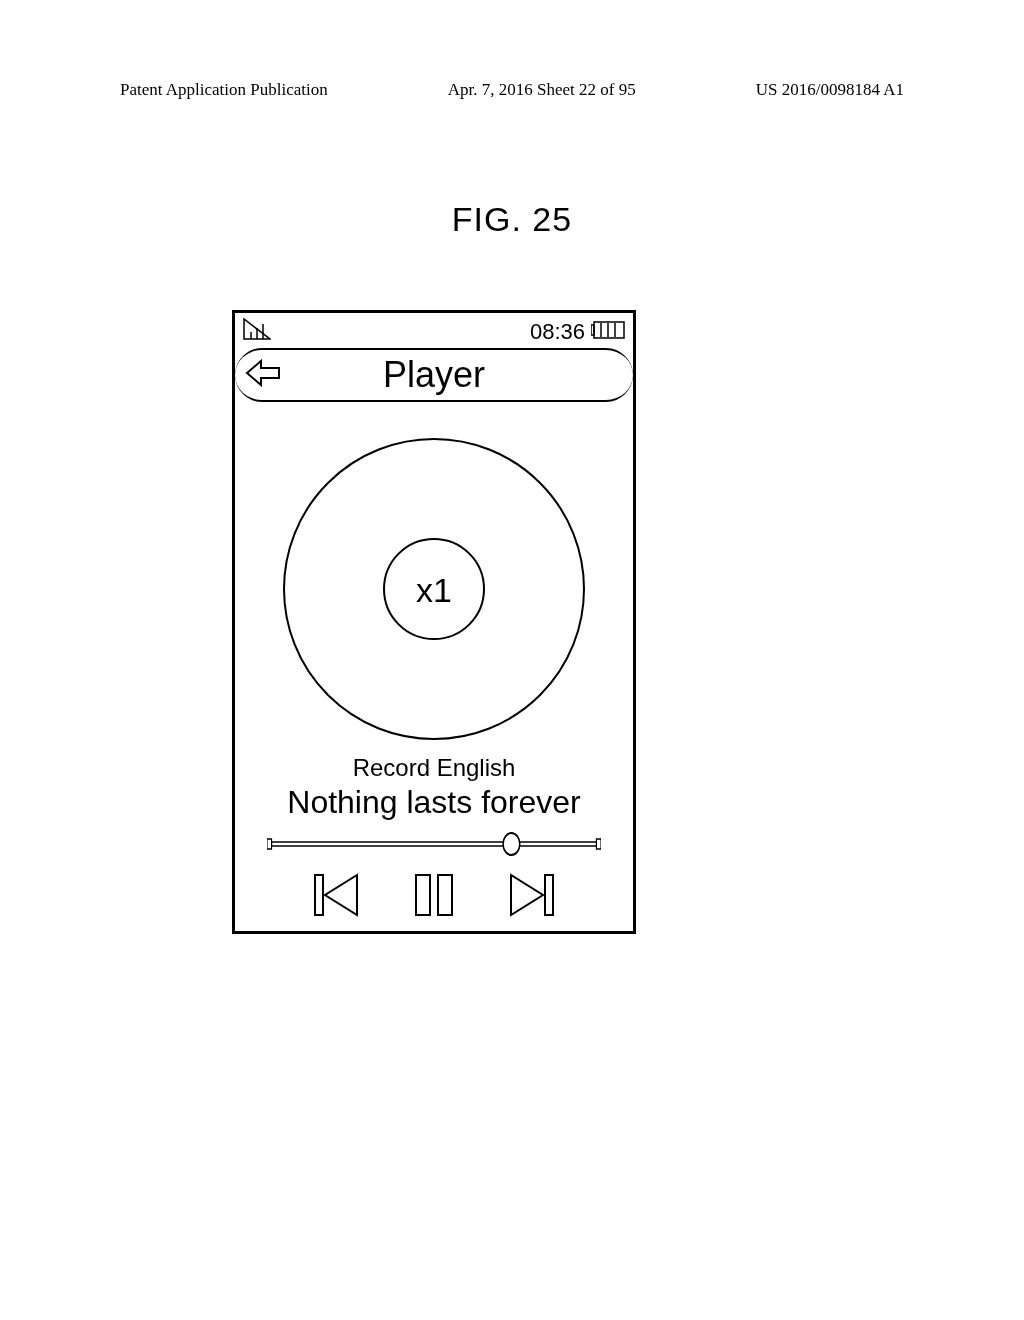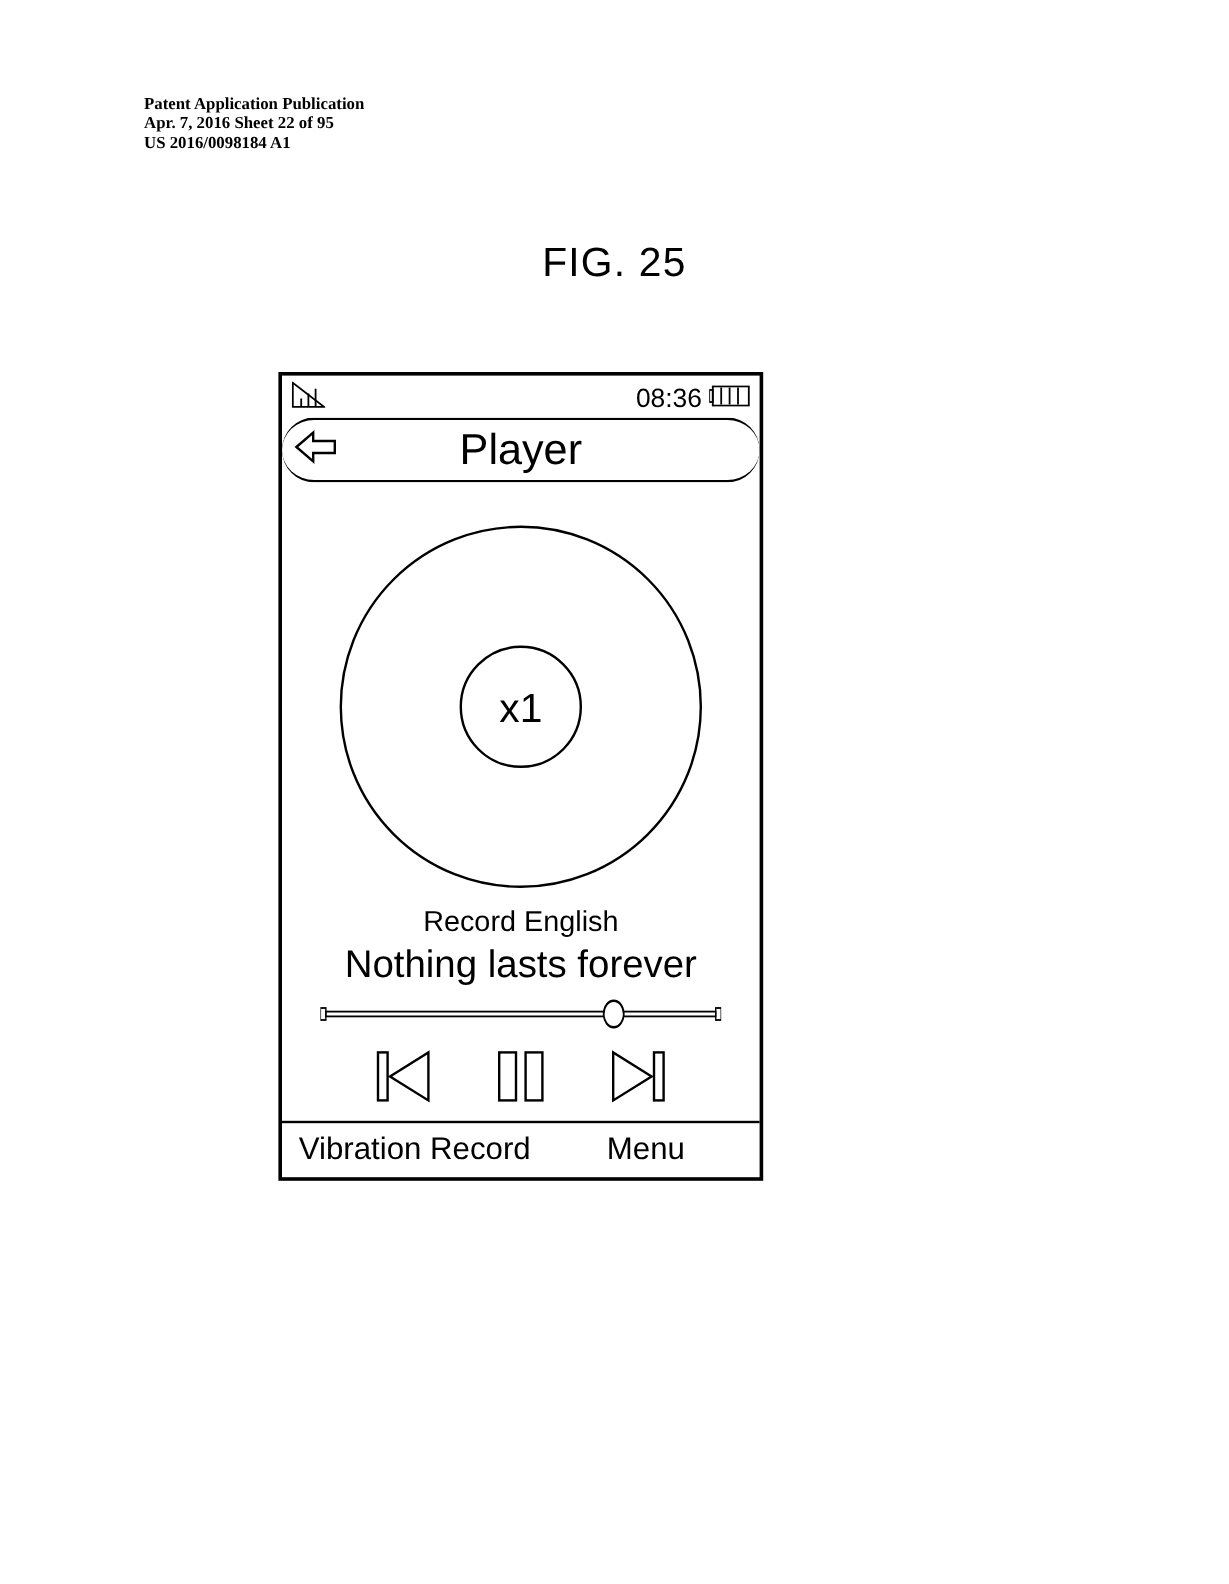--- a/index.html
+++ b/index.html
@@ -12,23 +12,22 @@
     color: #000;
   }
   .page-header {
     position: absolute;
     top: 80px;
     left: 120px;
     right: 120px;
     display: flex;
     justify-content: space-between;
     font-family: "Times New Roman", serif;
-    font-weight: bold;
-    font-size: 14px;
-    flex-direction: column;
+    font-weight: normal;
+    font-size: 17px;
   }
   .figure-label {
     position: absolute;
     top: 200px;
     width: 100%;
     text-align: center;
     font-family: Liberation Sans, sans-serif;
     font-size: 34px;
     letter-spacing: 1px;
   }
@@ -190,18 +189,14 @@
       </span>
       <span>
         <svg width="48" height="44" viewBox="0 0 48 44">
           <polygon points="4,2 4,42 36,22" fill="none" stroke="#000" stroke-width="2"></polygon>
           <rect x="38" y="2" width="8" height="40" fill="none" stroke="#000" stroke-width="2"></rect>
         </svg>
       </span>
     </div>
   </div>
 
-  <div class="soft-keys">
-    <span class="soft-left">Vibration Record</span>
-    <span class="soft-right">Menu</span>
-  </div>
 
 </div>
 
 </body></html>

